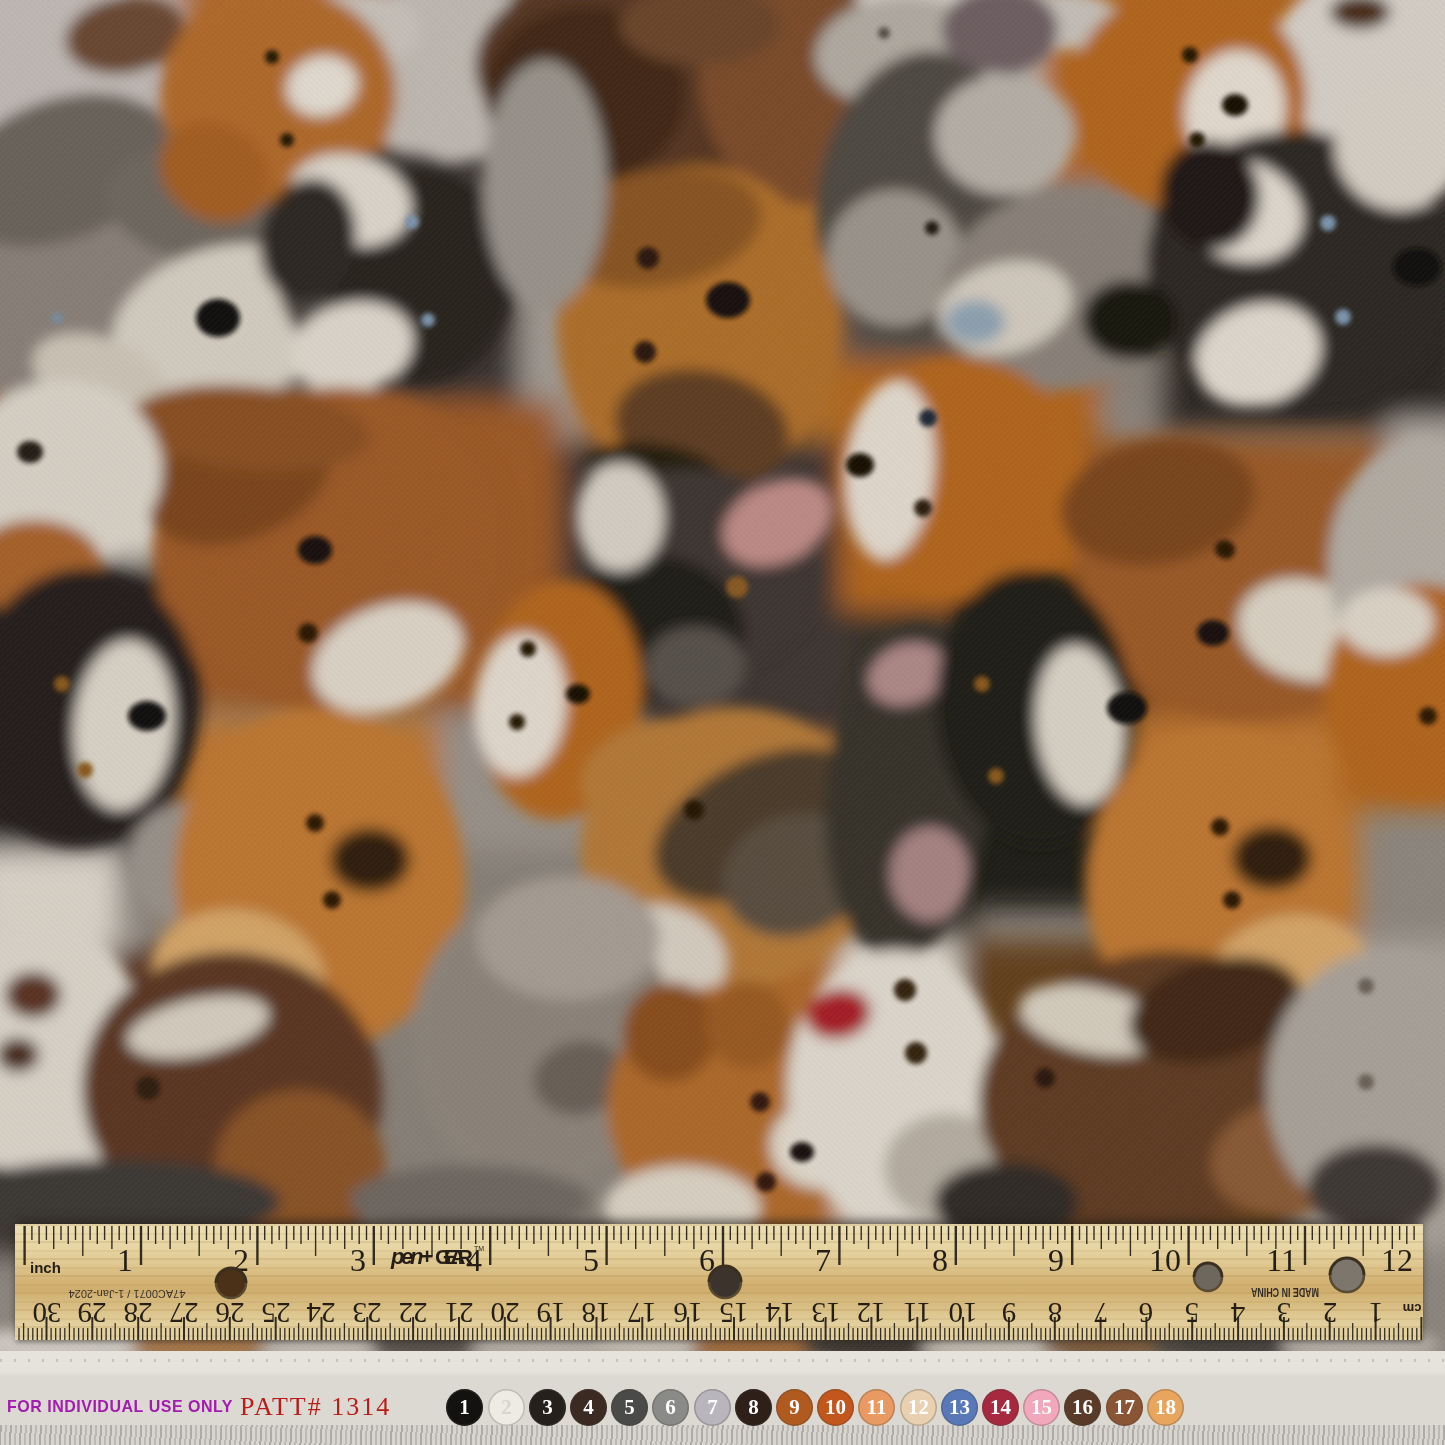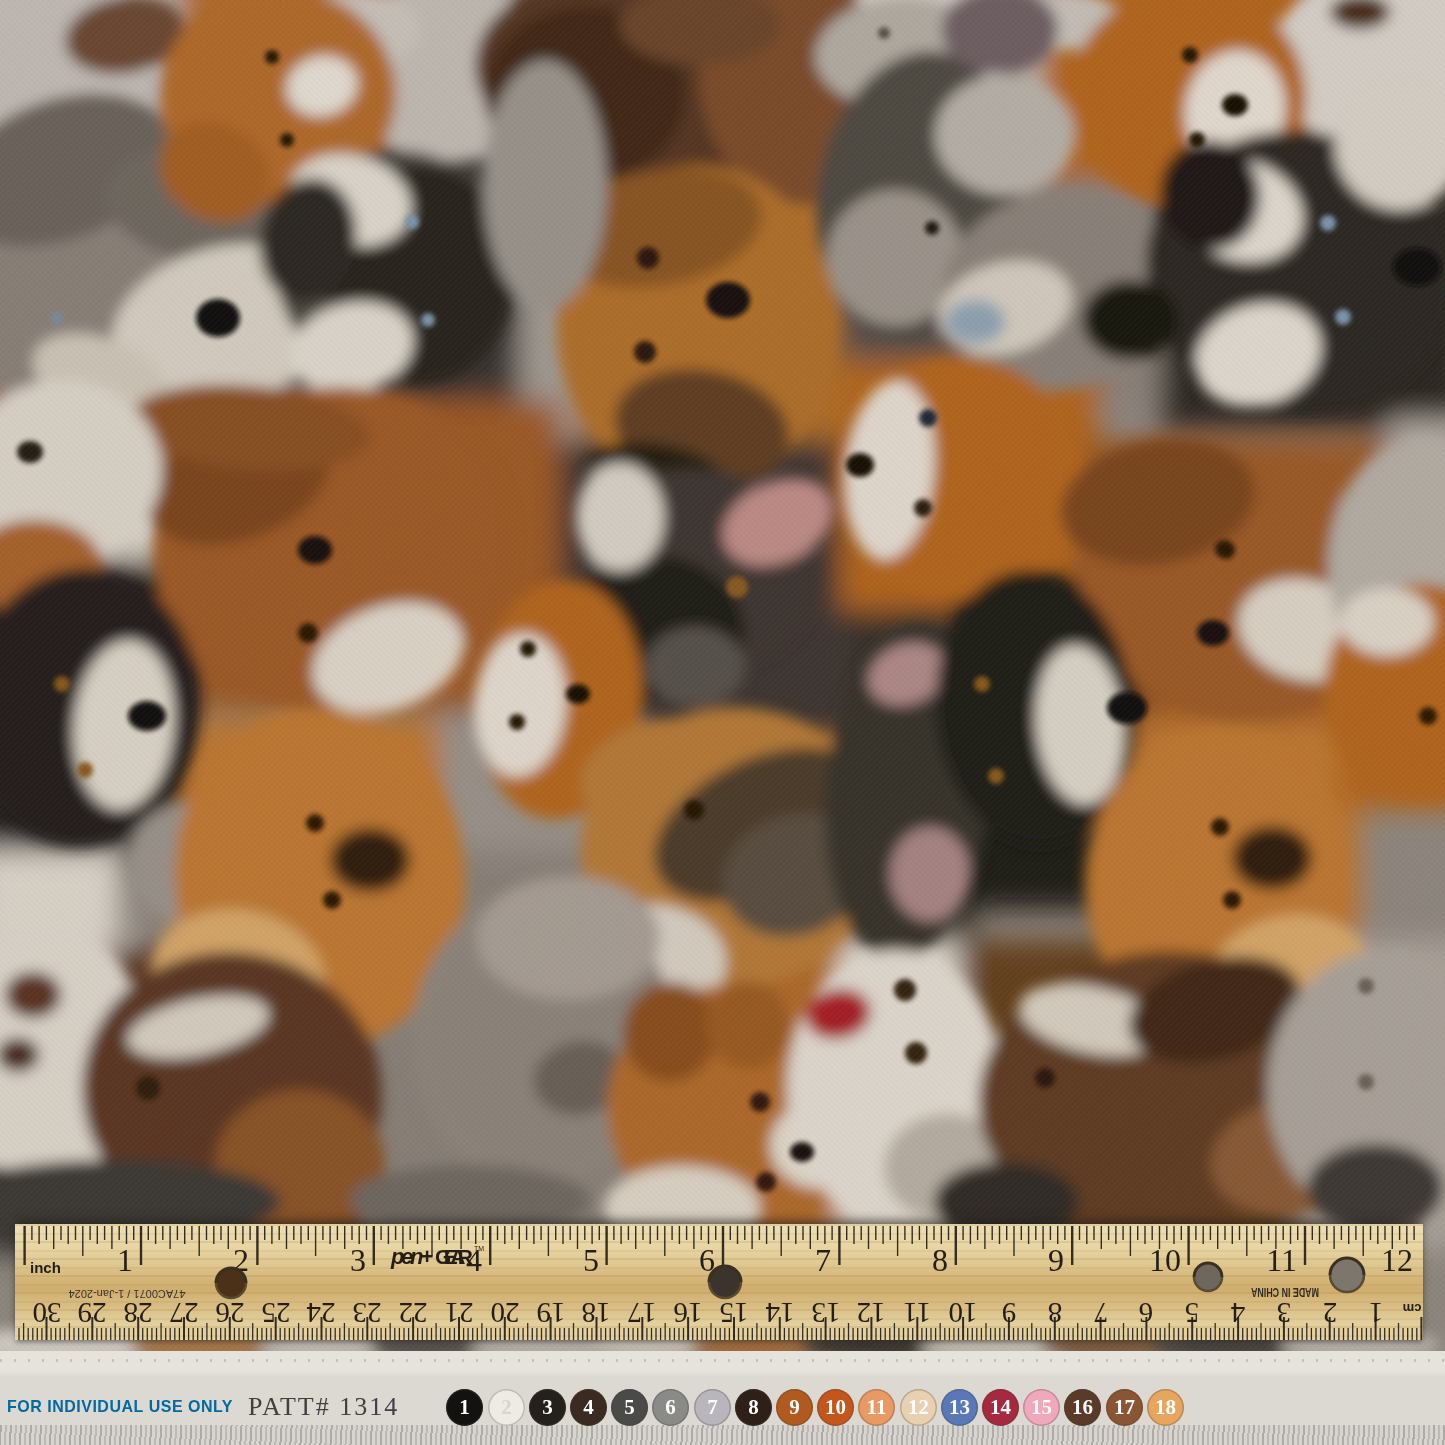--- a/index.html
+++ b/index.html
@@ -4,22 +4,22 @@
 body{width:1445px;height:1445px;position:relative;overflow:hidden;background:#d8d5d0;font-family:"Liberation Sans", sans-serif}
 #fabric{position:absolute;left:0;top:0;width:1445px;height:1360px;overflow:hidden}
 #ruler{position:absolute;left:15px;top:1224px;width:1408px;height:116px;
   background:linear-gradient(180deg,#eddfb4 0%,#e8d7a6 18%,#dfc891 34%,#d4b577 48%,#cfae6e 56%,#d8bd82 70%,#e2cf9c 85%,#e6d5a6 100%);
   box-shadow:0 -7px 9px -3px rgba(35,30,25,.6), 0 3px 5px -1px rgba(40,36,30,.5);}
 #ruler:before{content:"";position:absolute;inset:0;background:repeating-linear-gradient(180deg,rgba(160,120,60,.18) 0 2px,transparent 2px 9px,rgba(170,130,70,.12) 9px 11px,transparent 11px 17px);}
 #selvage{position:absolute;left:0;top:1351px;width:1445px;height:74px;background:linear-gradient(180deg,#e6e3dd 0 26%,#dcd8d2 36% 100%);}
 #selvage .dotted{position:absolute;left:0;top:8px;width:100%;height:3px;background:repeating-linear-gradient(90deg,#c6c2bb 0 2px,transparent 2px 14px)}
 #fringe{position:absolute;left:0;top:1425px;width:1445px;height:20px;background:linear-gradient(180deg,#c4c1bb 0 70%,#d8d5cf 100%);
  background-image:repeating-linear-gradient(94deg,rgba(105,102,97,.38) 0 2px,transparent 2px 5px,rgba(138,135,128,.35) 5px 7px,transparent 7px 10px);}
-.sv-text{position:absolute;top:1398px;left:7px;font:bold 16px "Liberation Sans", sans-serif;color:#0369a1;letter-spacing:.5px;transform:scaleY(1.05)}
-.patt{position:absolute;top:1392px;left:248px;font:26px "Liberation Serif", serif;color:#404040;letter-spacing:2px}
+.sv-text{position:absolute;top:1398px;left:7px;font:bold 16px "Liberation Sans", sans-serif;color:#a21caf;letter-spacing:.5px;transform:scaleY(1.05)}
+.patt{position:absolute;top:1392px;left:240px;font:26px "Liberation Serif", serif;color:#b91c1c;letter-spacing:2px}
 </style></head><body>
 <div id="fabric">
     <svg width="1445" height="1360" viewBox="0 0 1445 1360" style="position:absolute;left:0;top:0">
 <defs>
         <filter id="b0" x="-30%" y="-30%" width="160%" height="160%">
           <feGaussianBlur stdDeviation="14"></feGaussianBlur>
         </filter>
         <filter id="b1" x="-30%" y="-30%" width="160%" height="160%">
           <feGaussianBlur stdDeviation="7"></feGaussianBlur>
         </filter>

